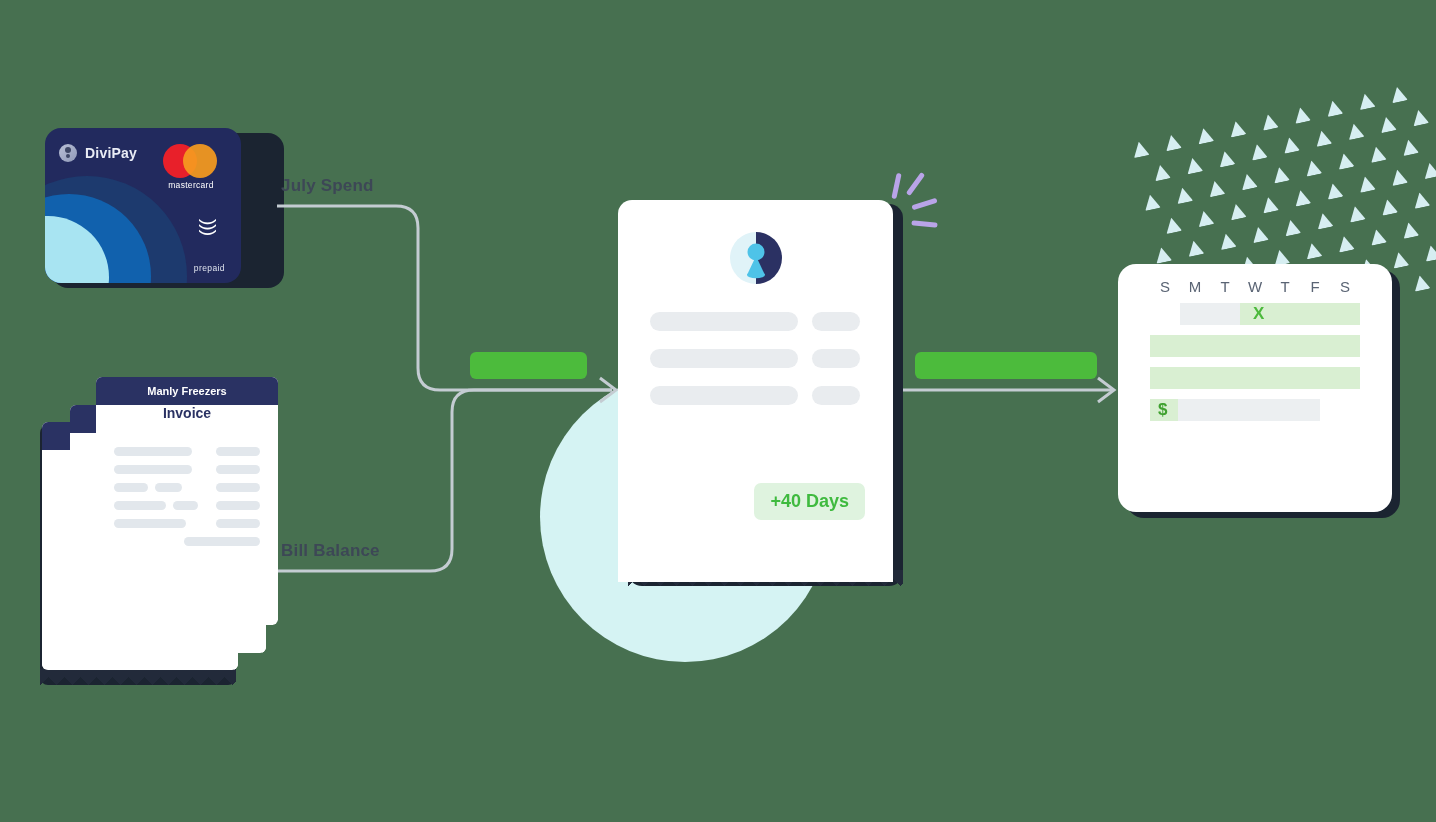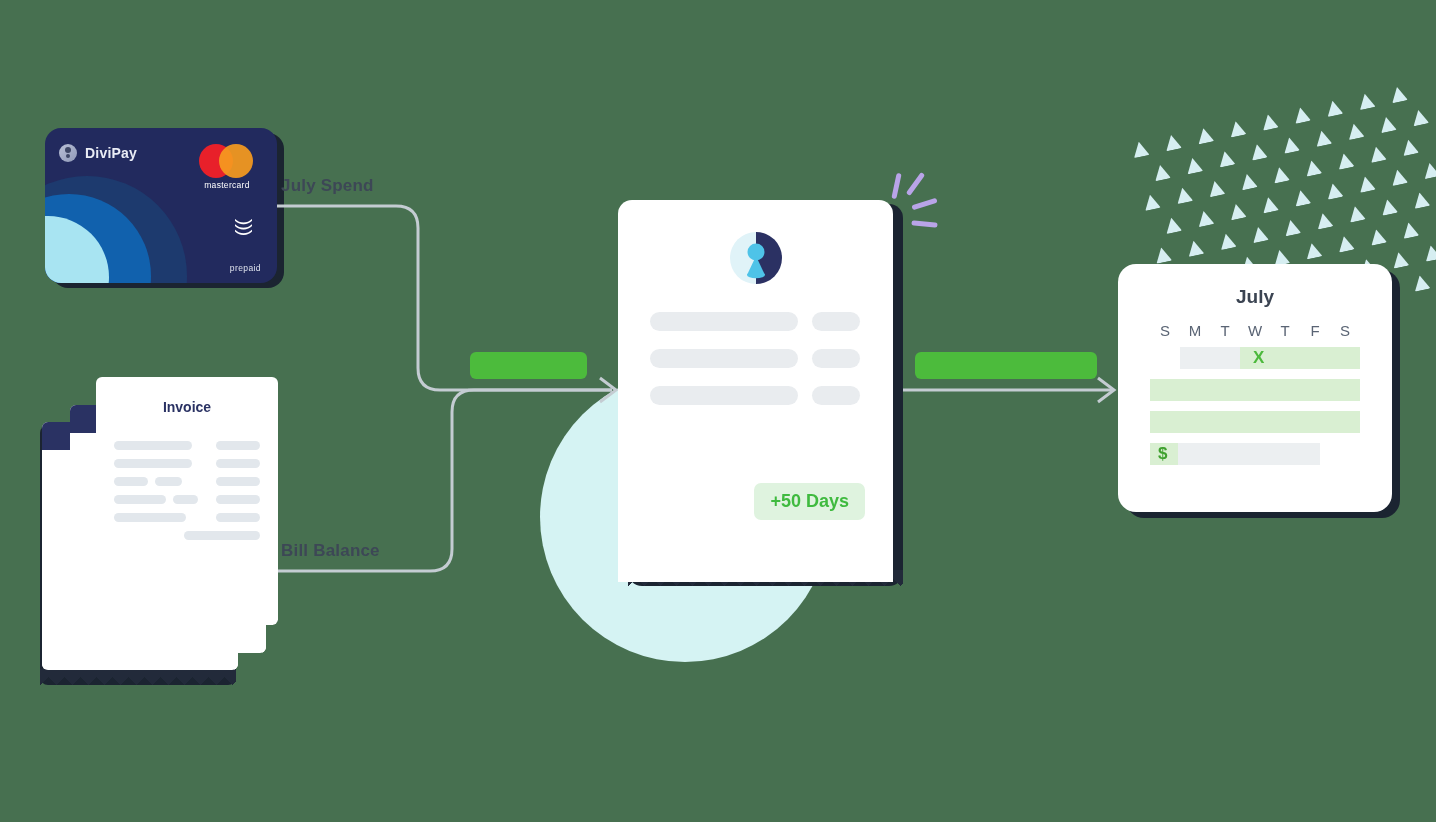--- a/index.html
+++ b/index.html
@@ -32,21 +32,21 @@
   .sp { position: absolute; background: #b9a4e8; border-radius: 4px; }
 
   
   .card-shadow {
     position: absolute; left: 52px; top: 133px;
     width: 232px; height: 155px;
     background: #1b2431; border-radius: 16px;
   }
   .card {
     position: absolute; left: 45px; top: 128px;
-    width: 232px; height: 155px;
+    width: 196px; height: 155px;
     background: #222a5e; border-radius: 16px; overflow: hidden;
   }
   .arc { position: absolute; border-radius: 50%; }
   .arc1 { left: -58px; top: 48px; width: 200px; height: 200px; background: #1d3a6e; }
   .arc2 { left: -58px; top: 66px; width: 164px; height: 164px; background: #1161ad; }
   .arc3 { left: -58px; top: 88px; width: 122px; height: 122px; background: #a8e4f2; }
 
   .card-brand {
     position: absolute; left: 14px; top: 16px;
     display: flex; align-items: center; gap: 8px;
@@ -82,21 +82,21 @@
   }
   .invoice {
     position: absolute; background: #fff; border-radius: 6px;
     overflow: hidden;
   }
   .inv-3 { left: 42px; top: 422px; width: 196px; height: 248px; }
   .inv-2 { left: 70px; top: 405px; width: 196px; height: 248px; }
   .inv-1 { left: 96px; top: 377px; width: 182px; height: 248px; }
   .inv-head { height: 28px; background: #2a3263; display:flex; align-items:center; justify-content:center; }
   .inv-head-txt { color:#fff; font-size: 11px; font-weight: 600; }
-  .inv-title { text-align:center; margin-top: 22px; font-size: 14px; font-weight: 700; color:#2a3263; }
+  .inv-title { text-align:center; font-size: 14px; font-weight: 700; color:#2a3263; }
   .inv-lines { padding: 26px 18px 0 18px; }
   .ln-row { display:flex; gap:7px; margin-bottom: 9px; }
   .ln { height: 9px; border-radius: 5px; background: #e2e7ec; }
   .zig {
     position: absolute; left: 0; right: 0; bottom: 0; height: 16px;
     background:
       linear-gradient(135deg, #fff 50%, transparent 50%) 0 0/16px 16px repeat-x,
       linear-gradient(225deg, #fff 50%, transparent 50%) 0 0/16px 16px repeat-x;
   }
   .zig-dark {
@@ -282,20 +282,23 @@
     <div class="inv-head"></div>
     <div class="zig"></div>
   </div>
 
   <div class="invoice inv-2">
     <div class="inv-head"></div>
     <div class="zig"></div>
   </div>
 
   <div class="invoice inv-1">
+    <div class="inv-head">
+      <span class="inv-head-txt">Manly Freezers</span>
+    </div>
     <div class="inv-title">Invoice</div>
     <div class="inv-lines">
       <div class="ln-row">
         <span class="ln" style="width:78px"></span>
         <span class="ln" style="width:10px;opacity:0"></span>
         <span class="ln" style="width:44px;margin-left:auto"></span>
       </div>
       <div class="ln-row">
         <span class="ln" style="width:78px"></span>
         <span class="ln" style="width:44px;margin-left:auto"></span>
@@ -365,27 +368,26 @@
       <div class="srow">
         <span class="sln" style="flex:0 0 148px"></span>
         <span class="sln" style="flex:0 0 48px"></span>
       </div>
       <div class="srow">
         <span class="sln" style="flex:0 0 148px"></span>
         <span class="sln" style="flex:0 0 48px"></span>
       </div>
     </div>
 
-    <div class="badge">+50 Days</div>
+    <div class="badge">+40 Days</div>
     <div class="zig"></div>
   </div>
 
   <div class="cal-shadow"></div>
   <div class="calendar">
-    <div class="cal-month">July</div>
     <div class="cal-dow" id="dowRow">
         <div class="dow">S</div>
         <div class="dow">M</div>
         <div class="dow">T</div>
         <div class="dow">W</div>
         <div class="dow">T</div>
         <div class="dow">F</div>
         <div class="dow">S</div>
       </div>
     <div class="cal-weeks">

